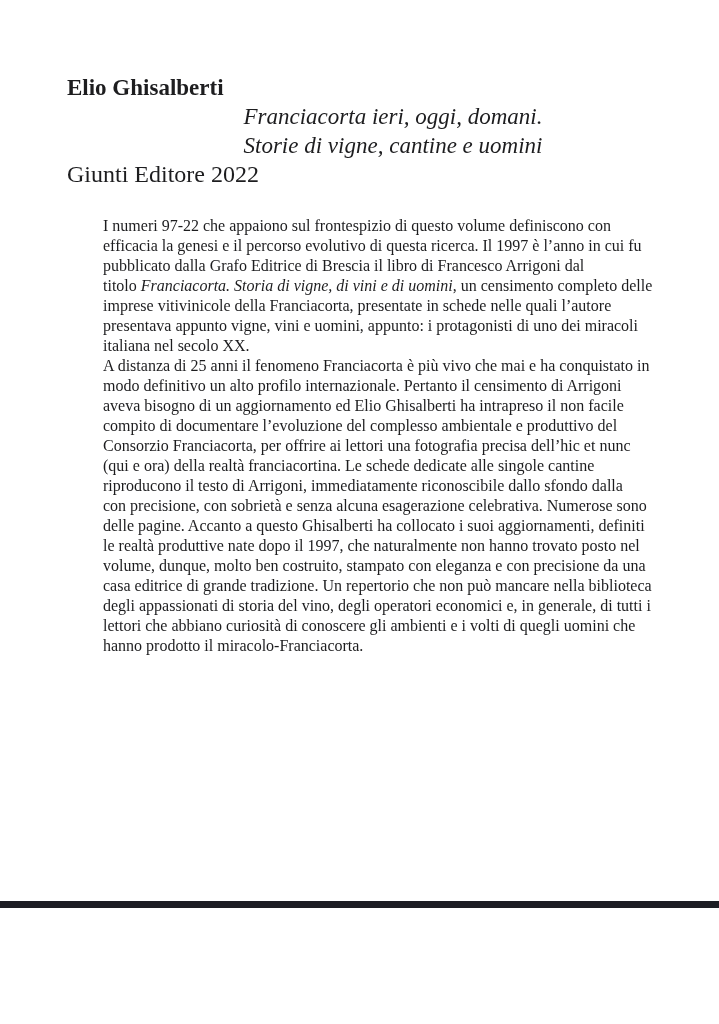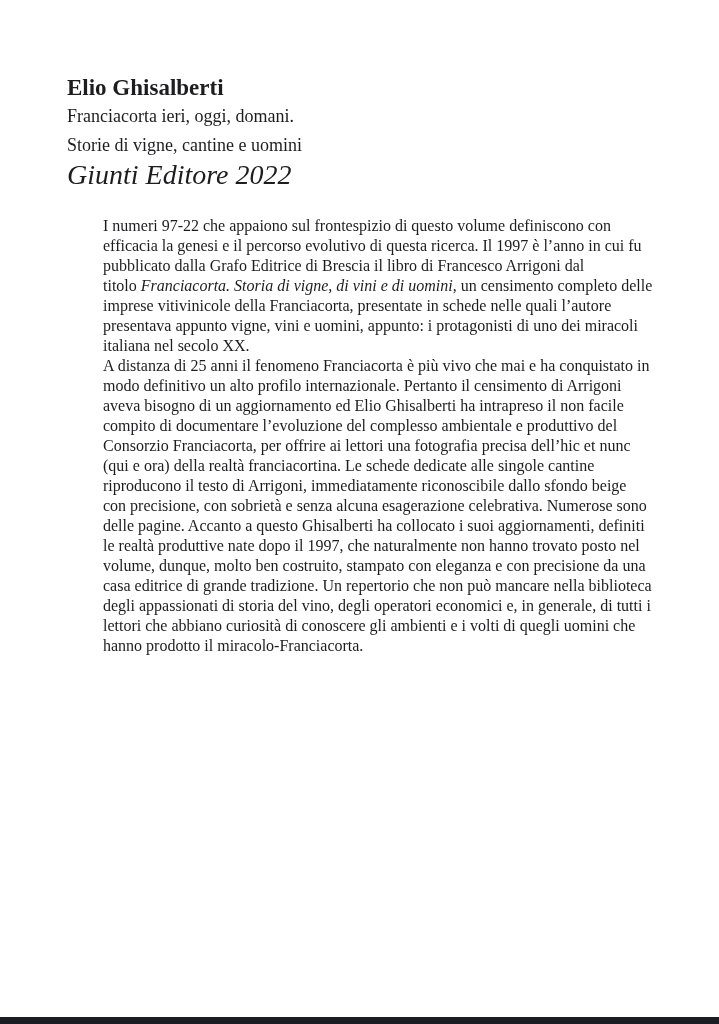--- a/index.html
+++ b/index.html
@@ -3,41 +3,42 @@
 <meta charset="utf-8">
 <style>
   html, body {
     margin: 0;
     padding: 0;
     background: #ffffff;
   }
   .page {
     position: relative;
     width: 719px;
-    height: 1024px;
+    height: 908px;
     background: var(--page-bg, #ffffff);
     color: var(--text-color, #1d1d1f);
     font-family: "Liberation Serif", "DejaVu Serif", serif;
     overflow: hidden;
     box-sizing: border-box;
     padding: 73px 0 0 67px;
   }
   .header {
     line-height: 29px;
   }
   .author {
     font-size: 23px;
     font-weight: bold;
   }
   .title-line {
-    font-size: 18px;
+    font-size: 23px;
+    font-style: italic;
+    text-align: center;
   }
   .publisher {
-    font-size: 28px;
-    font-style: italic;
+    font-size: 24px;
   }
   .bodytext {
     margin-top: 27px;
     font-size: 16px;
     line-height: 20px;
   }
   .line {
     white-space: nowrap;
     margin-left: 36px;
   }
@@ -74,21 +75,21 @@
         <div class="line"><span>presentava appunto vigne, vini e uomini, appunto: i protagonisti di uno dei miracoli</span></div>
         <div class="line"><span>italiana nel secolo XX.</span></div>
       </div>
       <div>
         <div class="line"><span>A distanza di 25 anni il fenomeno Franciacorta è più vivo che mai e ha conquistato in</span></div>
         <div class="line"><span>modo definitivo un alto profilo internazionale. Pertanto il censimento di Arrigoni</span></div>
         <div class="line"><span>aveva bisogno di un aggiornamento ed Elio Ghisalberti ha intrapreso il non facile</span></div>
         <div class="line"><span>compito di documentare l’evoluzione del complesso ambientale e produttivo del</span></div>
         <div class="line"><span>Consorzio Franciacorta, per offrire ai lettori una fotografia precisa dell’hic et nunc</span></div>
         <div class="line"><span>(qui e ora) della realtà franciacortina. Le schede dedicate alle singole cantine</span></div>
-        <div class="line"><span>riproducono il testo di Arrigoni, immediatamente riconoscibile dallo sfondo beige</span></div>
+        <div class="line"><span>riproducono il testo di Arrigoni, immediatamente riconoscibile dallo sfondo dalla</span></div>
         <div class="line"><span>con precisione, con sobrietà e senza alcuna esagerazione celebrativa. Numerose sono</span></div>
         <div class="line"><span>delle pagine. Accanto a questo Ghisalberti ha collocato i suoi aggiornamenti, definiti</span></div>
         <div class="line"><span>le realtà produttive nate dopo il 1997, che naturalmente non hanno trovato posto nel</span></div>
         <div class="line"><span>volume, dunque, molto ben costruito, stampato con eleganza e con precisione da una</span></div>
         <div class="line"><span>casa editrice di grande tradizione. Un repertorio che non può mancare nella biblioteca</span></div>
         <div class="line"><span>degli appassionati di storia del vino, degli operatori economici e, in generale, di tutti i</span></div>
         <div class="line"><span>lettori che abbiano curiosità di conoscere gli ambienti e i volti di quegli uomini che</span></div>
         <div class="line"><span>hanno prodotto il miracolo-Franciacorta.</span></div>
       </div>
     </div>

